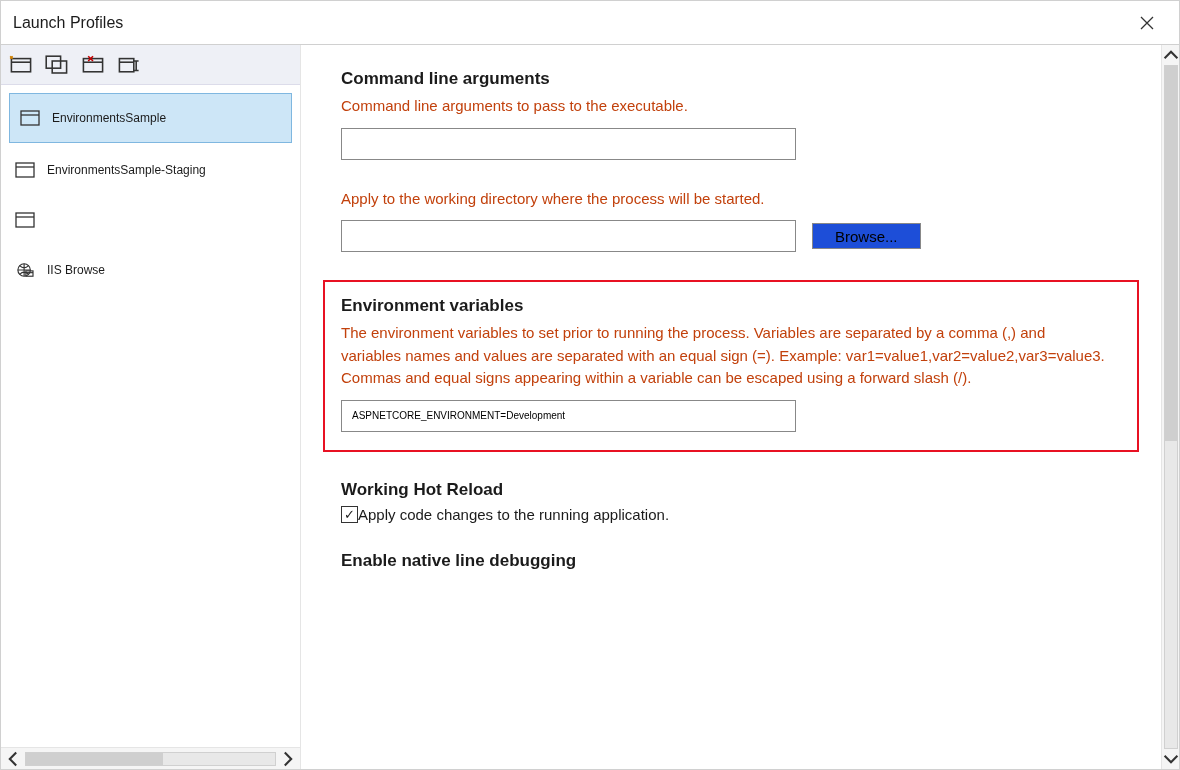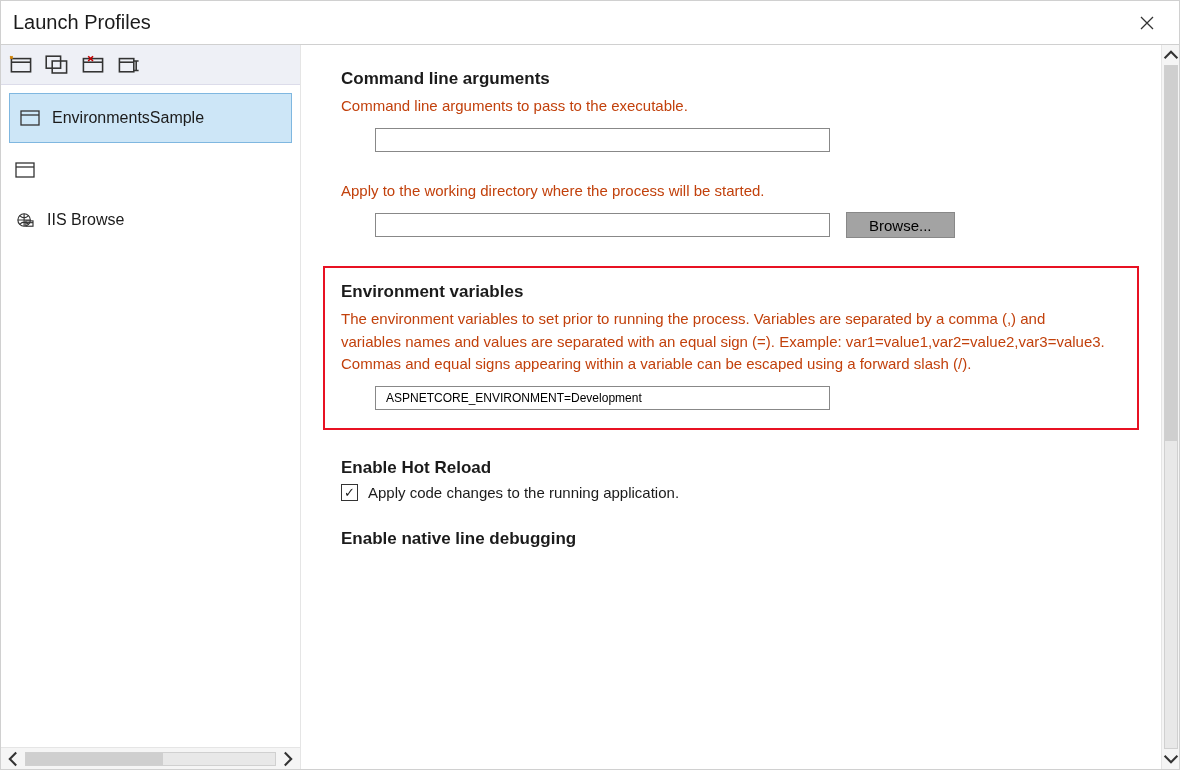--- a/index.html
+++ b/index.html
@@ -15,21 +15,21 @@
     border: 1px solid #d0d0d0;
   }
   .titlebar {
     height: 44px;
     border-bottom: 1px solid #d0d0d0;
     display: flex;
     align-items: center;
     padding: 0 12px;
     position: relative;
   }
-  .titlebar .title { font-size: 20px; }
+  .titlebar .title { font-size: 16px; }
   .titlebar .close {
     position: absolute; right: 12px; top: 0; height: 44px; width: 40px;
     display: flex; align-items: center; justify-content: center;
     cursor: pointer;
   }
   .close svg { width: 14px; height: 14px; }
   .content {
     display: flex;
     height: calc(100% - 44px);
   }
@@ -59,21 +59,21 @@
     padding-top: 6px;
   }
   .profile-item {
     height: 50px;
     display: flex; align-items: center;
     padding: 0 14px;
     gap: 12px;
     cursor: pointer;
     white-space: nowrap;
     overflow: hidden;
-    font-size: 16px;
+    font-size: 12px;
   }
   .profile-item.selected {
     background: #cde6f7;
     border: 1px solid #7fb7e0;
     margin: 2px 8px;
     padding: 0 10px;
   }
   .profile-item svg { width: 20px; height: 16px; flex-shrink:0; }
   .hscroll {
     height: 22px;
@@ -111,43 +111,42 @@
     font-weight: 600;
   }
   .section .desc {
     color: #c2410c;
     font-size: 15px;
     line-height: 1.5;
     margin-bottom: 10px;
   }
   .text-input {
     width: 455px;
-    height: 24px;
+    height: 32px;
     border: 1px solid #888;
     padding: 6px 10px;
-    font-size: 12px;
+    font-size: 10px;
     font-family: inherit;
-    margin-left: 34px;
   }
   .row { display:flex; align-items:center; gap: 16px; }
   .browse-btn {
     height: 26px;
     padding: 0 22px;
     border: 1px solid #888;
-    background: #a3a3a3;
+    background: #1d4ed8;
     font-size: 15px;
     cursor: pointer;
   }
   .highlight-box {
     border: 2px solid #e81123;
     padding: 14px 28px 18px 16px;
     margin: 0 -18px 28px -18px;
   }
   .highlight-box .section { margin-bottom: 0; }
-  .checkbox-row { display:flex; align-items:center; gap:10px; font-size:15px; margin-top:6px;}
+  .checkbox-row { display:flex; align-items:center; gap:0; font-size:15px; margin-top:6px;}
   .checkbox {
     width:17px; height:17px; border:1px solid #333; display:flex; align-items:center; justify-content:center;
     cursor:pointer;
   }
   .checkbox.checked::after { content:"✓"; font-size:13px; line-height:1; }
   svg { stroke:#333; fill:none; stroke-width:1.3; }
 </style>
 </head>
 <body>
 
@@ -198,20 +197,27 @@
             <rect x="1" y="1" width="18" height="14"></rect>
             <path d="M1 5 H19"></path>
           </svg>
         <span>EnvironmentsSample</span>
       </div>
       <div class="profile-item">
         <svg viewBox="0 0 20 16">
             <rect x="1" y="1" width="18" height="14"></rect>
             <path d="M1 5 H19"></path>
           </svg>
+        <span>EnvironmentsSample-Staging</span>
+      </div>
+      <div class="profile-item">
+        <svg viewBox="0 0 20 16">
+            <rect x="1" y="1" width="18" height="14"></rect>
+            <path d="M1 5 H19"></path>
+          </svg>
       </div>
       <div class="profile-item">
         <svg viewBox="0 0 20 18" stroke="#2b6fb5">
             <circle cx="9" cy="9" r="7"></circle>
             <path d="M2 9 H16 M9 2 V16 M4 4 Q9 9 14 4 M4 14 Q9 9 14 14"></path>
             <rect x="11" y="10" width="8" height="6" stroke="#333"></rect>
             <path d="M11 12 H19" stroke="#333"></path>
           </svg>
         <span>IIS Browse</span>
       </div>
@@ -253,21 +259,21 @@
 
       <div class="highlight-box">
         <div class="section">
           <h3>Environment variables</h3>
           <div class="desc">The environment variables to set prior to running the process. Variables are separated by a comma (,) and variables names and values are separated with an equal sign (=). Example: var1=value1,var2=value2,var3=value3. Commas and equal signs appearing within a variable can be escaped using a forward slash (/).</div>
           <input class="text-input" type="text" value="ASPNETCORE_ENVIRONMENT=Development" style="">
         </div>
       </div>
 
       <div class="section">
-        <h3>Enable Hot Reload</h3>
+        <h3>Working Hot Reload</h3>
         <div class="checkbox-row">
           <div class="checkbox checked"></div>
           <span>Apply code changes to the running application.</span>
         </div>
       </div>
 
       <div class="section">
         <h3>Enable native line debugging</h3>
       </div>
 

